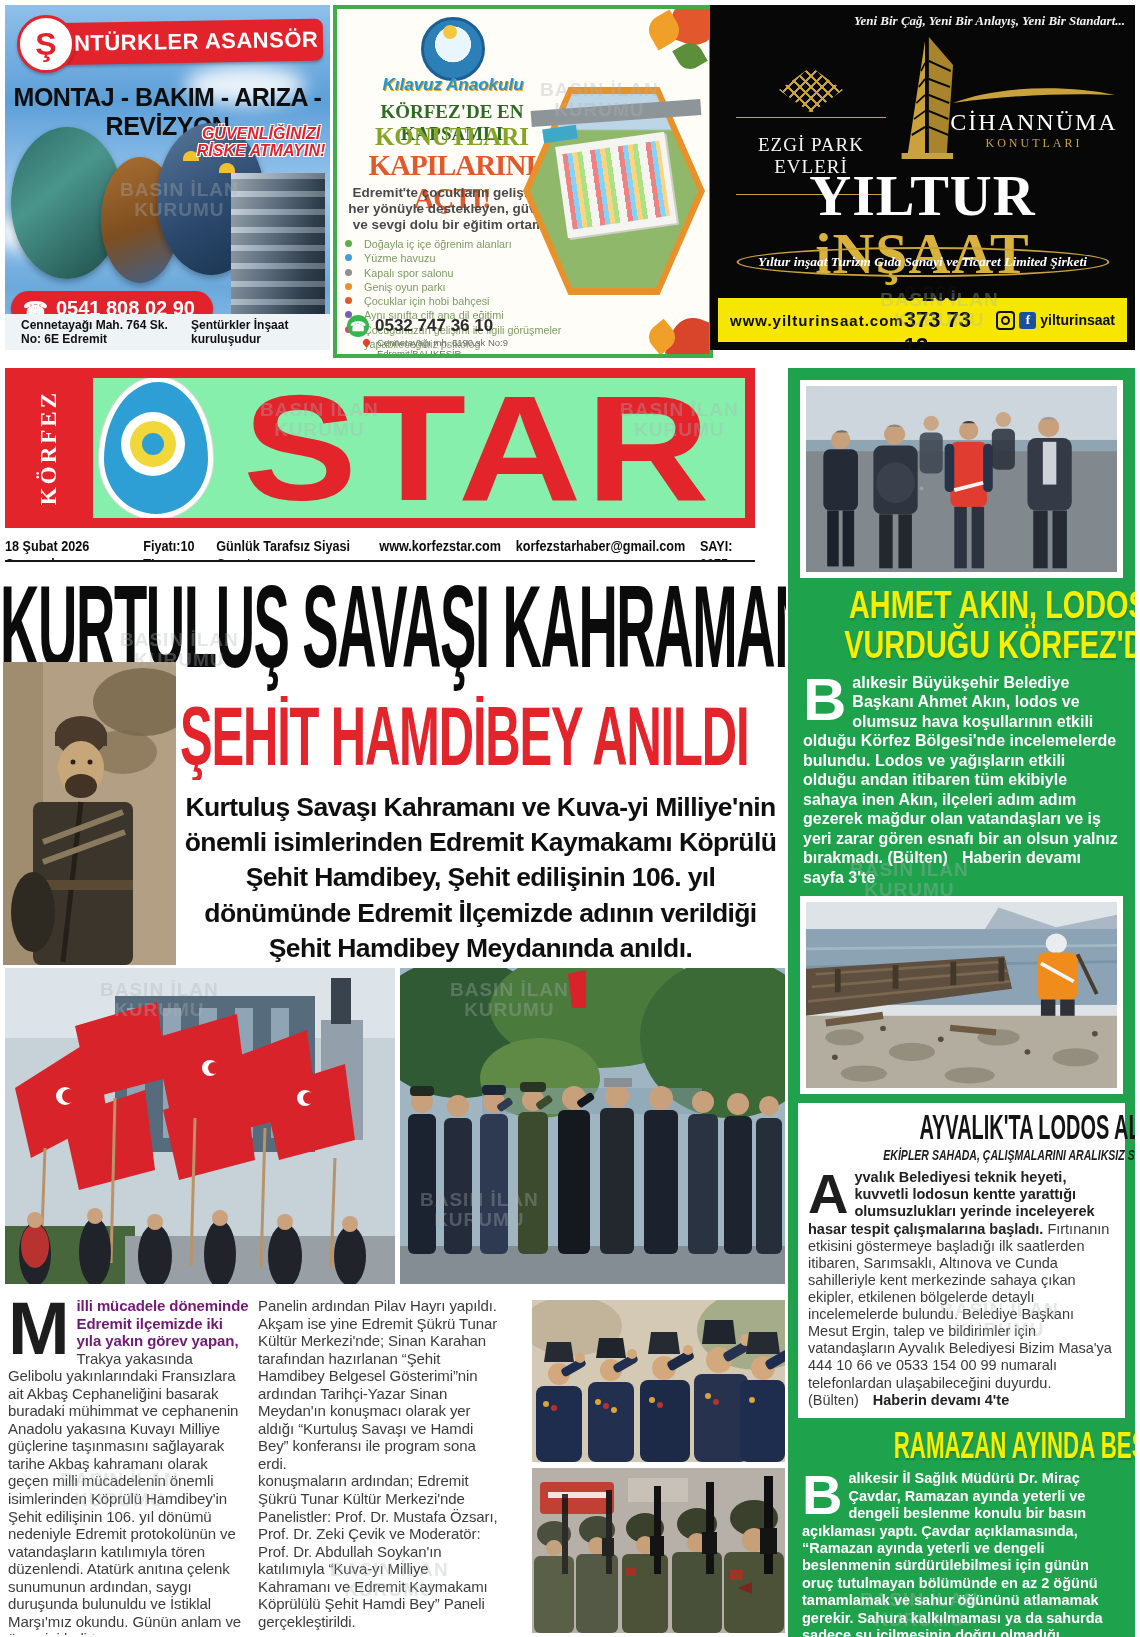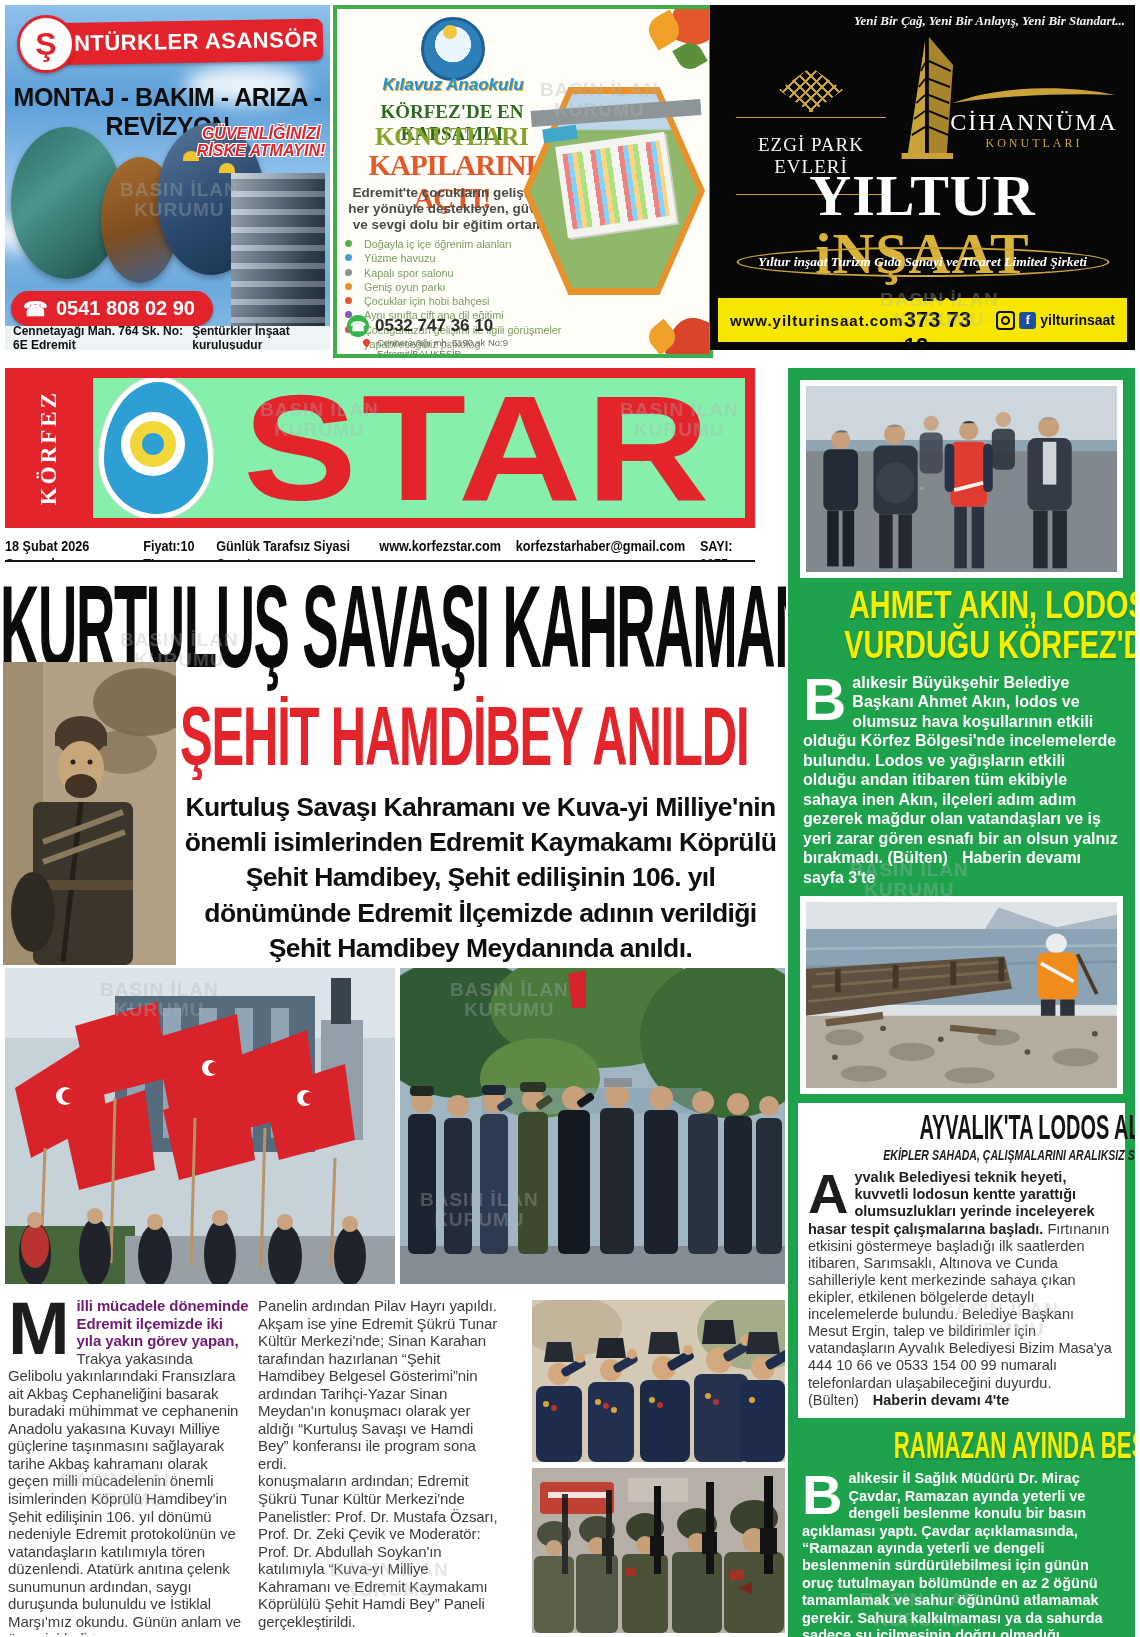--- a/index.html
+++ b/index.html
@@ -18,21 +18,21 @@
   .ad1{left:5px;top:5px;width:325px;height:345px;background:linear-gradient(180deg,#8ec0ea 0%,#5d9fd8 28%,#9cc9ee 55%,#6ba9dc 82%,#8fc0e8 100%);overflow:hidden;}
   .cloud{position:absolute;background:rgba(255,255,255,.85);border-radius:50%;filter:blur(9px);}
   .ad1-ribbon{position:absolute;left:34px;top:16px;width:284px;height:42px;background:#e3232b;border-radius:8px;transform:rotate(-1deg);display:flex;align-items:center;justify-content:center;color:#fff;font-weight:800;font-size:22px;letter-spacing:.5px;box-shadow:0 2px 3px rgba(0,0,0,.25);}
   .ad1-logo{position:absolute;left:12px;top:10px;width:52px;height:52px;background:#fff;border:3px solid #e3232b;border-radius:50%;display:flex;align-items:center;justify-content:center;color:#e3232b;font-weight:900;font-size:32px;box-shadow:0 2px 3px rgba(0,0,0,.25);}
   .ad1-sub{position:absolute;left:0;top:78px;width:100%;text-align:center;font-weight:900;font-size:25px;color:#0e0e0e;letter-spacing:-.5px;}
   .oval{position:absolute;border-radius:50%;overflow:hidden;box-shadow:0 3px 6px rgba(0,0,0,.3);}
   .ad1-bldg{position:absolute;right:5px;top:168px;width:94px;height:162px;background:linear-gradient(100deg,#b9c7d2 0%,#73879a 40%,#3a4c5c 75%,#243543 100%);}
   .ad1-bldg:before{content:"";position:absolute;inset:0;background:repeating-linear-gradient(180deg,rgba(255,255,255,.25) 0 6px,rgba(0,0,0,.18) 6px 18px);}
   .ad1-warn{position:absolute;right:4px;top:120px;width:130px;text-align:center;font-weight:900;font-style:italic;font-size:16px;color:#e1242b;line-height:1.08;text-shadow:1px 1px 0 #fff,-1px -1px 0 #fff,1px -1px 0 #fff,-1px 1px 0 #fff;}
   .ad1-phone{position:absolute;left:6px;top:286px;width:178px;height:35px;background:#e3232b;border-radius:18px;display:flex;align-items:center;gap:8px;padding:0 12px;color:#fff;font-weight:800;font-size:20px;box-shadow:0 2px 3px rgba(0,0,0,.3);}
-  .ad1-foot{position:absolute;left:0;right:0;bottom:0;height:24px;background:#eef3f6;display:flex;justify-content:space-between;align-items:center;padding:0 8px;font-weight:700;font-size:12px;color:#101010;}
+  .ad1-foot{position:absolute;left:0;right:0;bottom:0;height:36px;background:#eef3f6;display:flex;justify-content:space-between;align-items:center;padding:0 16px;font-weight:700;font-size:12px;color:#101010;}
 
   .ad2{left:333px;top:5px;width:372px;height:345px;background:#fefdf8;border:4px solid #3fae49;overflow:hidden;}
   .ad2-logoball{position:absolute;left:84px;top:8px;width:58px;height:58px;border-radius:50%;background:radial-gradient(circle at 50% 42%,#eaf6fd 0 40%,#2d7fb8 41% 100%);border:3px solid #1d5f93;}
   .ad2-sun{position:absolute;left:106px;top:16px;width:14px;height:14px;border-radius:50%;background:#f4c83e;}
   .ad2-logotext{position:absolute;left:26px;top:66px;width:180px;text-align:center;font-weight:800;font-style:italic;font-size:17px;color:#2196d6;text-shadow:1px 1px 0 #f5a31a;}
   .ad2-h1{position:absolute;left:0;top:92px;width:230px;text-align:center;font-family:"Liberation Serif",serif;font-weight:700;font-size:19px;color:#2e6a23;}
   .ad2-h2{position:absolute;left:0;top:114px;width:230px;text-align:center;font-family:"Liberation Serif",serif;font-weight:700;font-size:25px;color:#86a429;}
   .ad2-h3{position:absolute;left:0;top:140px;width:230px;text-align:center;font-family:"Liberation Serif",serif;font-weight:700;font-size:29px;color:#e2592a;letter-spacing:-1px;}
   .ad2-desc{position:absolute;left:8px;top:176px;width:218px;text-align:center;font-weight:700;font-size:13.5px;color:#4a4a4a;line-height:1.2;}
   .ad2-feat{position:absolute;left:8px;top:228px;width:228px;margin:0;padding:0;list-style:none;font-size:10.8px;color:#7d9b64;line-height:1.32;}

